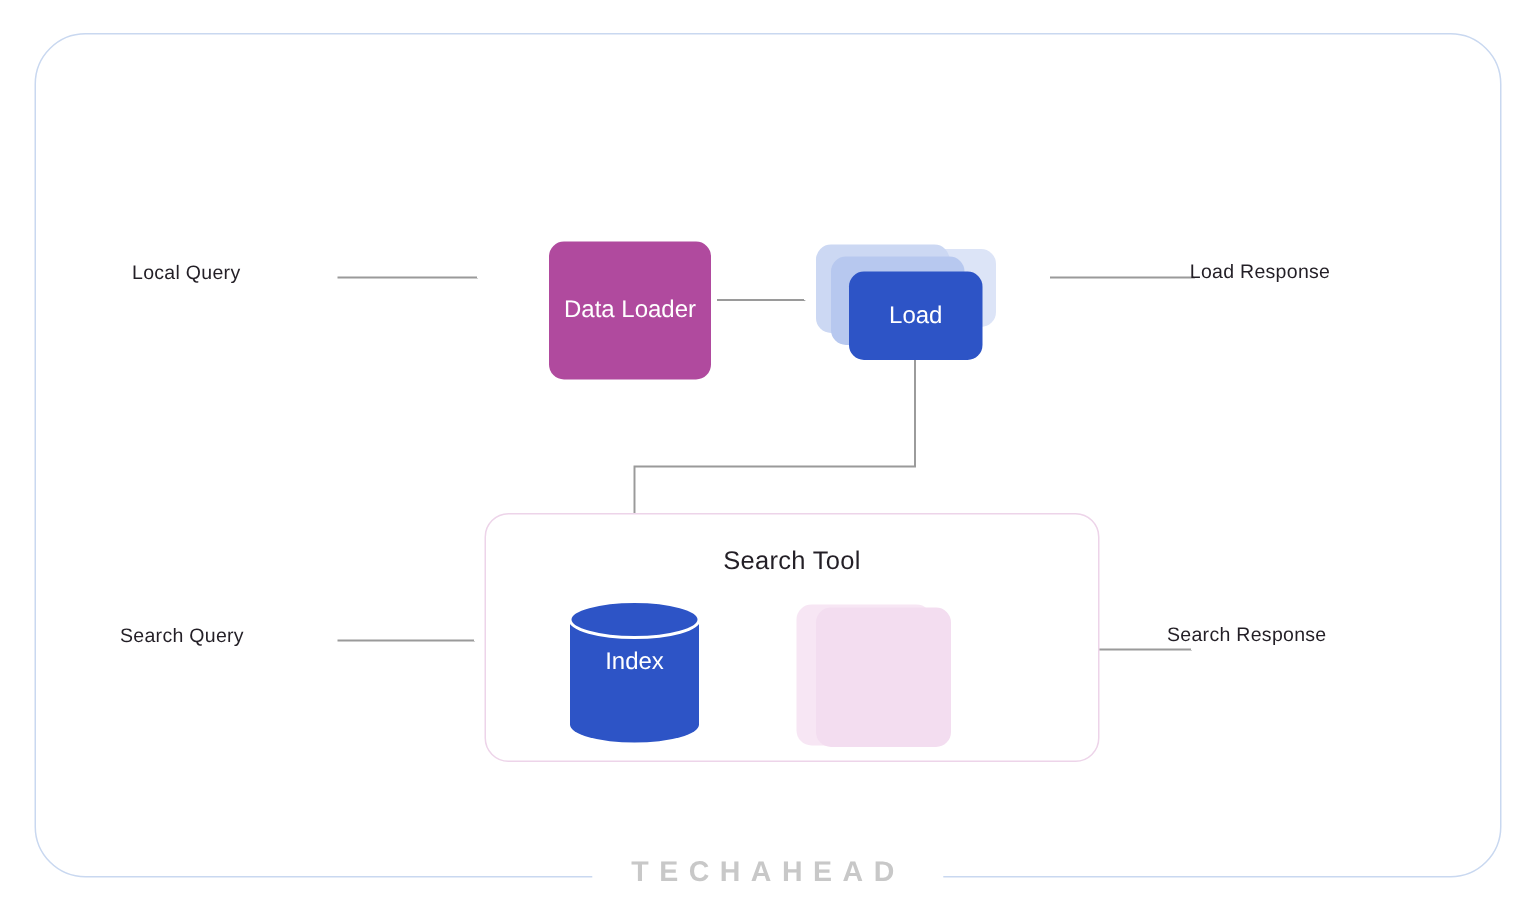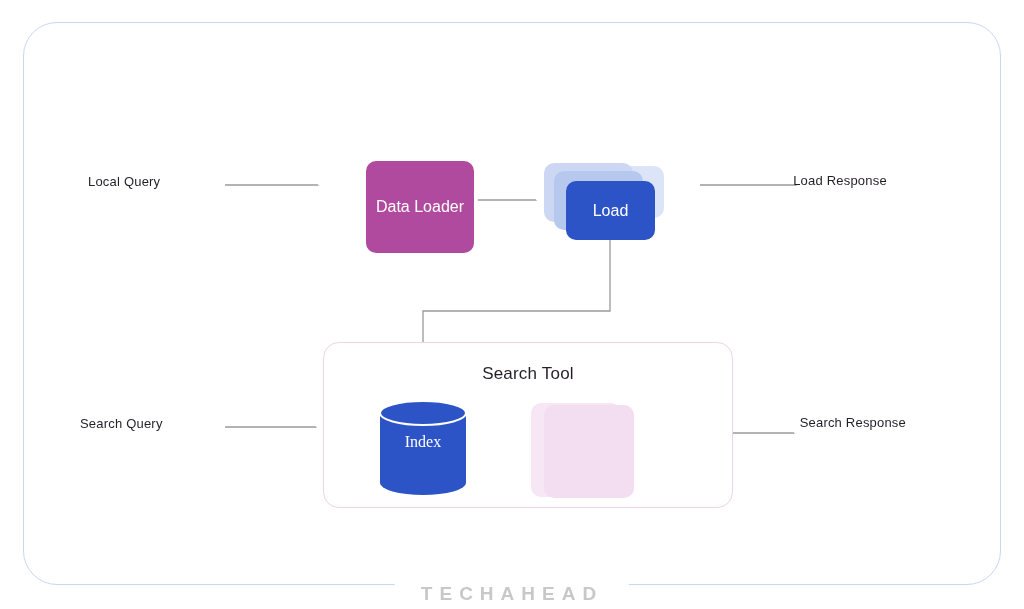--- a/index.html
+++ b/index.html
@@ -41,36 +41,36 @@
   .data-main{left:566px;top:181px;width:89px;height:59px;}
   .query-main{left:560px;top:406px;width:90px;height:92px;padding:4px;}
 
   .ghost{position:absolute;border-radius:10px;}
   .g-data-r{left:584px;top:166px;width:80px;height:52px;background:var(--ghost-blue-3);}
   .g-data-1{left:544px;top:163px;width:89px;height:59px;background:var(--ghost-blue-1);}
   .g-data-2{left:554px;top:171px;width:89px;height:59px;background:var(--ghost-blue-2);}
   .g-query-1{left:531px;top:403px;width:90px;height:94px;background:var(--ghost-pink-1);}
   .g-query-2{left:544px;top:405px;width:90px;height:93px;background:var(--ghost-pink-2);}
 
-  .cylinder-wrap{position:absolute;left:378px;top:399px;width:90px;height:98px;font-family:Liberation Serif, serif;}
+  .cylinder-wrap{position:absolute;left:378px;top:399px;width:90px;height:98px;}
   .cylinder-label{position:absolute;left:0;top:34px;width:100%;text-align:center;
     color:#fff;font-size:16px;}
 
   .side-label{position:absolute;font-size:13px;letter-spacing:.2px;color:var(--text);}
   .lbl-local-query{left:88px;top:174px;}
   .lbl-search-query{left:80px;top:416px;}
   .lbl-load-response{left:783px;top:167px;width:114px;text-align:center;line-height:28px;}
-  .lbl-search-response{left:778px;top:409px;width:128px;text-align:right;line-height:28px;}
+  .lbl-search-response{left:778px;top:409px;width:128px;text-align:left;line-height:28px;}
 
   .connector-layer{position:absolute;left:0;top:0;width:1024px;height:609px;
     pointer-events:none;}
 
   .brand{position:absolute;left:50%;top:571px;transform:translateX(-50%);
     background:#fff;padding:0 26px;font-size:19px;font-weight:700;
-    letter-spacing:7px;color:var(--logo);white-space:nowrap;margin-top:12px;}
+    letter-spacing:7px;color:var(--logo);white-space:nowrap;}
 </style>
 </head>
 <body>
 
 <div class="stage">
 
   <div class="frame"></div>
 
   <svg class="connector-layer" width="1024" height="609" viewBox="0 0 1024 609">
     <defs>

